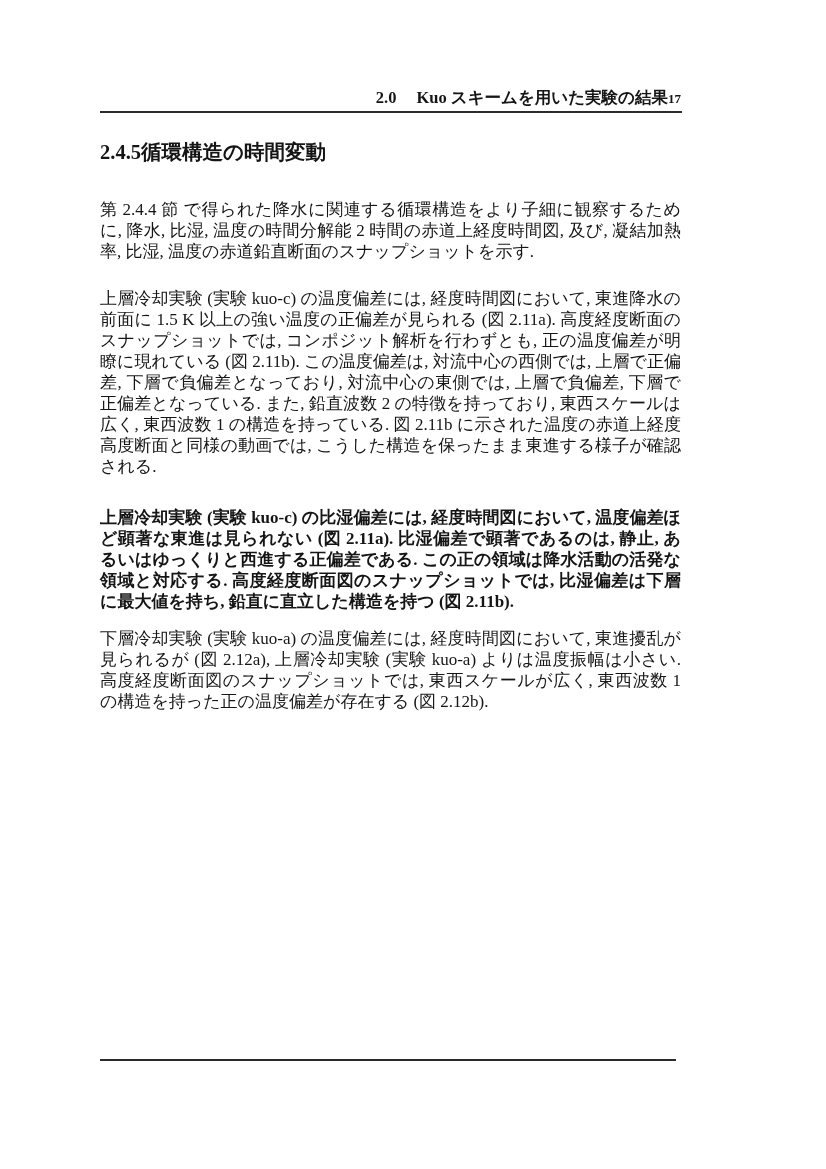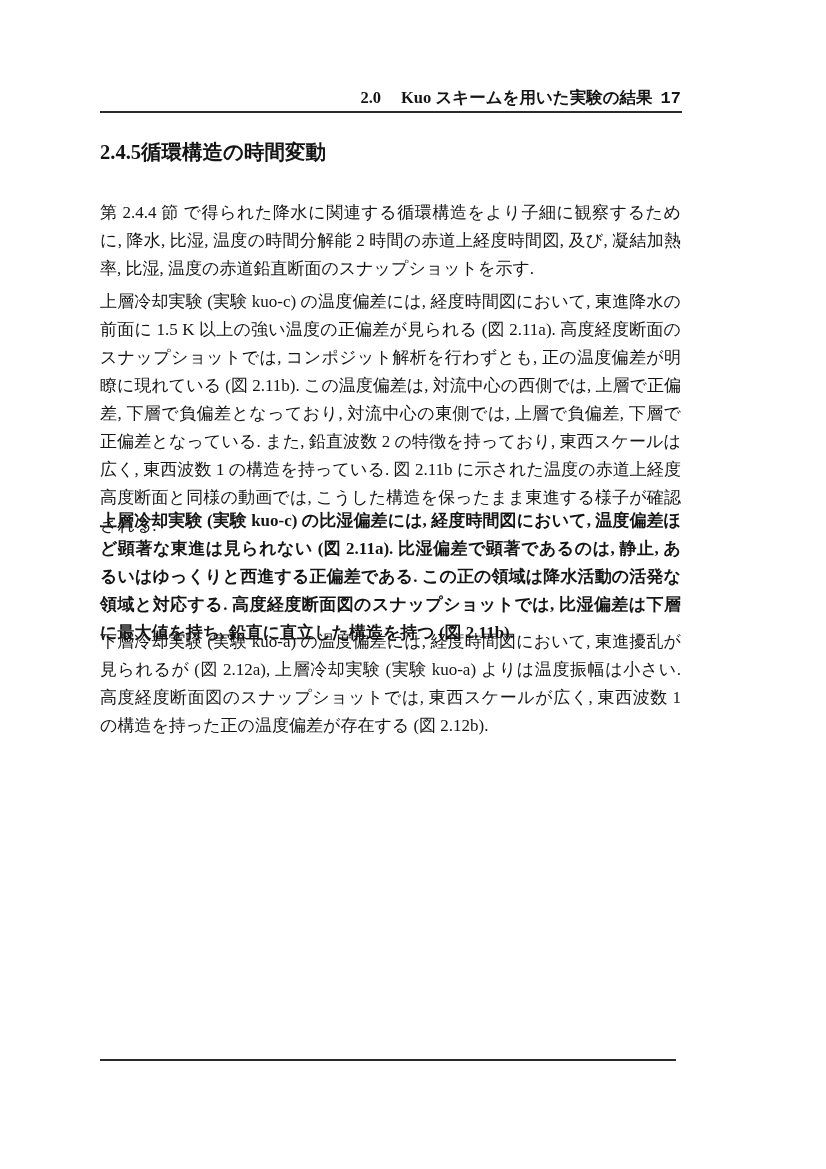--- a/index.html
+++ b/index.html
@@ -26,21 +26,21 @@
     left: 100px;
     width: 581px;
     top: 88px;
     text-align: right;
     font-weight: bold;
     font-size: 16.5px;
     line-height: 20px;
     white-space: nowrap;
   }
   .rh-title { margin-left: 20px; }
-  .rh-page  { margin-left: 8px; font-size: 17px; font-family: Liberation Mono, monospace; }
+  .rh-page  { margin-left: 0; font-size: 13px; }
   .header-rule {
     position: absolute;
     left: 100px;
     width: 582px;
     top: 111px;
     height: 2px;
     background: #2b2b2b;
   }
   
   .heading {
@@ -53,21 +53,21 @@
     line-height: 27px;
     white-space: nowrap;
   }
   .heading-num { }
   
   .para {
     position: absolute;
     left: 100px;
     width: 581px;
     font-size: 17px;
-    line-height: 28px;
+    line-height: 21px;
     text-align: justify;
     text-justify: inter-character;
   }
   .p1 { top: 199px; }
   .p2 { top: 288px; }
   .p3 { top: 507px; font-weight: bold; }
   .p4 { top: 628px; }
   .p5 { top: 743px; }
   
   .footer-rule {

